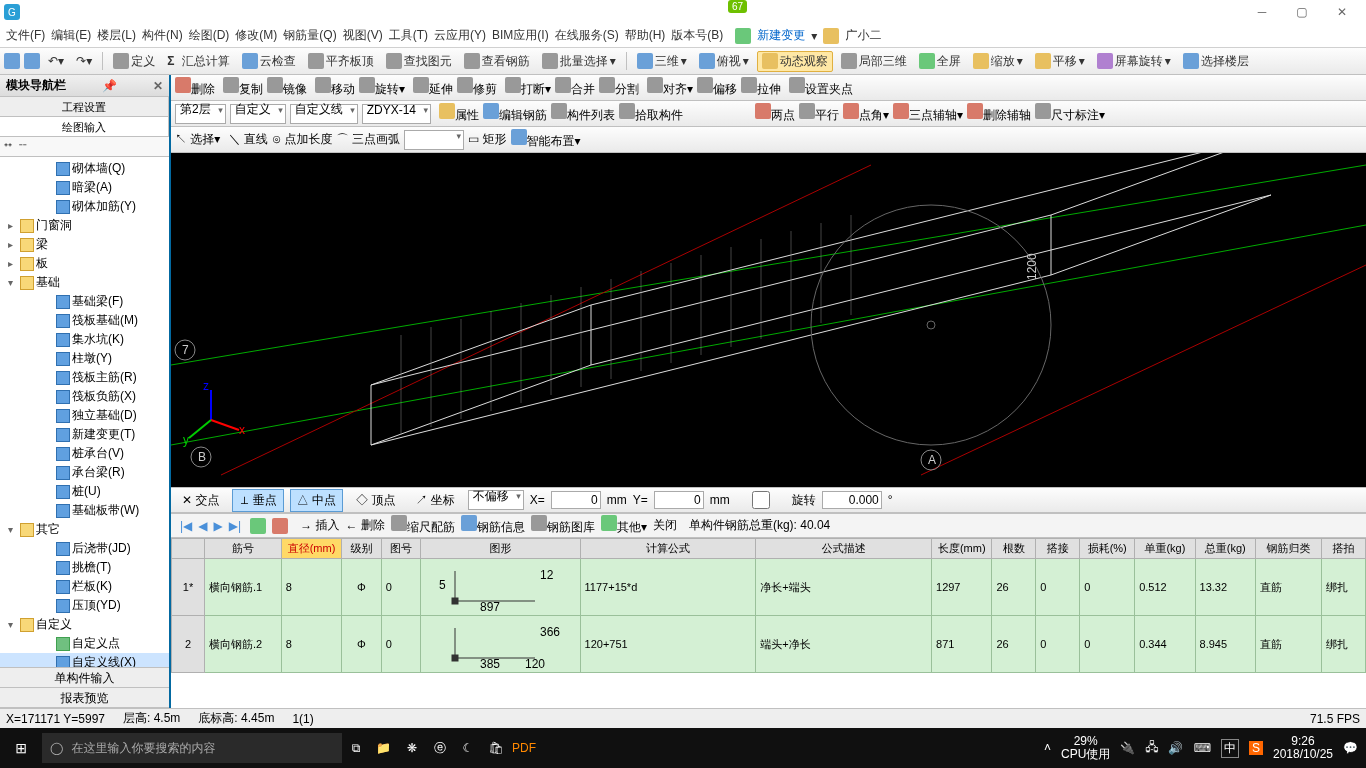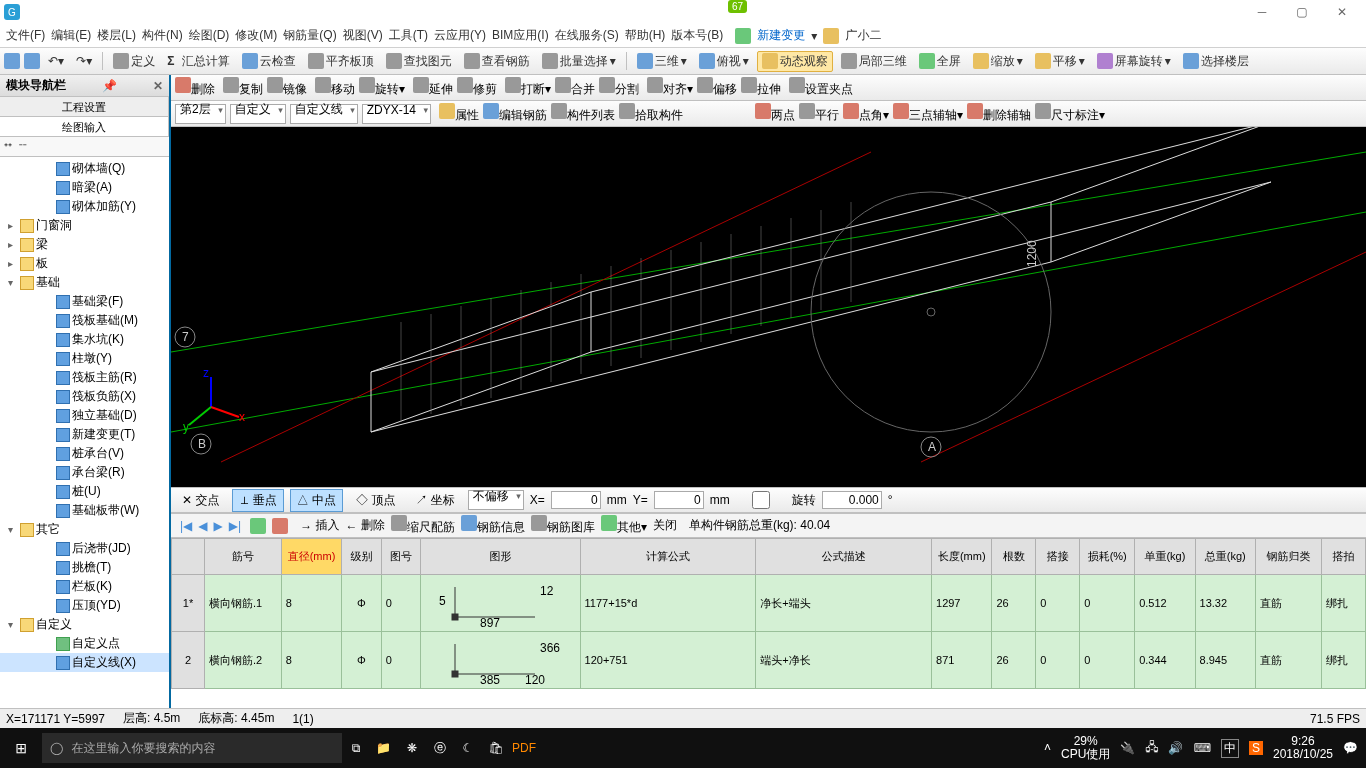--- a/index.html
+++ b/index.html
@@ -42,21 +42,21 @@
 .viewport { flex:1; background:#000; position:relative; min-height:0;}
 .snaprow { height:26px; background:linear-gradient(#fdfdfd,#eaeaea); border-top:1px solid #c0c0c0; border-bottom:1px solid #c0c0c0; display:flex; align-items:center; padding:0 4px; gap:6px;}
 .snaprow .sb { padding:2px 6px; border:1px solid transparent;}
 .snaprow .sb.on { background:#bde0ff; border:1px solid #5a9bd4;}
 .snaprow input { width:50px; height:18px; border:1px solid #aaa; text-align:right; padding-right:2px;}
 .gridarea { height:195px; background:#fff; display:flex; flex-direction:column; border-top:1px solid #c0c0c0;}
 .gridtb { height:24px; display:flex; align-items:center; gap:6px; padding:0 6px; background:#f4f4f4; border-bottom:1px solid #c0c0c0;}
 .gridtb .nav span { color:#4a90d9; padding:0 3px;}
 .gwrap { flex:1; overflow:auto;}
 table.g { border-collapse:collapse; width:100%; table-layout:fixed;}
-table.g th, table.g td { border:1px solid #9ac09a; padding:2px 4px; font-size:11px; height:36px; overflow:hidden; white-space:nowrap;}
+table.g th, table.g td { border:1px solid #9ac09a; padding:2px 4px; font-size:11px; height:20px; overflow:hidden; white-space:nowrap;}
 table.g th { background:#e0e0e0; border-color:#b0b0b0; font-weight:normal; text-align:center;}
 table.g td { background:#d4f0d4;}
 table.g td.rh { background:#e0e0e0; border-color:#b0b0b0; text-align:center;}
 table.g td.fig { background:#d4f0d4; position:relative;}
 .statusbar { height:20px; background:#eee; border-top:1px solid #c0c0c0; display:flex; align-items:center; padding:0 6px; gap:18px; font-size:11px;}
 .statusbar .r { margin-left:auto;}
 .taskbar { height:40px; background:#101010; display:flex; align-items:center; color:#fff; font-size:12px;}
 .taskbar .start { width:42px; text-align:center; font-size:14px;}
 .taskbar .search { flex:0 0 300px; height:30px; background:#2a2a2a; display:flex; align-items:center; padding:0 8px; color:#aaa; gap:8px;}
 .taskbar .tray { margin-left:auto; display:flex; align-items:center; gap:10px; padding-right:8px; font-size:11px;}
@@ -309,20 +309,24 @@
           <span class="tgl"></span>
           <span class="fico g"></span>
           <span>自定义点</span>
         </div>
         <div class="nd l3 sel">
           <span class="tgl"></span>
           <span class="fico b"></span>
           <span>自定义线(X)</span>
         </div>
       </div>
+    <div class="btmtabs">
+      <div>单构件输入</div>
+      <div>报表预览</div>
+    </div>
   </div>
 
   <div class="centerarea">
 
     <div class="ctoolbar">
       <span class="btn"><span class="ico r"></span><span>删除</span></span>
         <span class="sep"></span>
       <span class="btn"><span class="ico gr"></span><span>复制</span></span>
       <span class="btn"><span class="ico gr"></span><span>镜像</span></span>
         <span class="sep"></span>
@@ -356,20 +360,30 @@
       <span class="sep"></span>
       <span style="flex:0 0 60px"></span>
       <span class="btn"><span class="ico r"></span><span>两点</span></span>
       <span class="btn"><span class="ico gr"></span><span>平行</span></span>
       <span class="btn"><span class="ico r"></span><span>点角</span>▾</span>
       <span class="btn"><span class="ico r"></span><span>三点辅轴</span>▾</span>
       <span class="btn"><span class="ico r"></span><span>删除辅轴</span></span>
       <span class="btn"><span class="ico gr"></span><span>尺寸标注</span>▾</span>
     </div>
 
+    <div class="ctoolbar">
+      <span class="btn">↖ <span>选择</span>▾</span>
+        <span class="sep"></span>
+      <span class="btn">＼ <span>直线</span></span>
+      <span class="btn">⊙ <span>点加长度</span></span>
+      <span class="btn">⌒ <span>三点画弧</span></span>
+      <span class="combo" style="min-width:60px"></span>
+      <span class="btn">▭ <span>矩形</span></span>
+      <span class="btn"><span class="ico b"></span><span>智能布置</span>▾</span>
+    </div>
 
     <div class="viewport">
       <svg width="100%" height="100%" viewBox="0 0 1195 310">
         <line x1="0" y1="280" x2="1195" y2="60" stroke="#0a0" stroke-width="1"></line>
         <line x1="0" y1="200" x2="1195" y2="0" stroke="#0a0" stroke-width="1"></line>
         <line x1="50" y1="310" x2="700" y2="0" stroke="#a00" stroke-width="1"></line>
         <line x1="750" y1="310" x2="1195" y2="100" stroke="#a00" stroke-width="1"></line>
 
         <g stroke="#ddd" stroke-width="1" fill="none">
           <polygon points="200,280 420,200 1100,30 880,110"></polygon>

